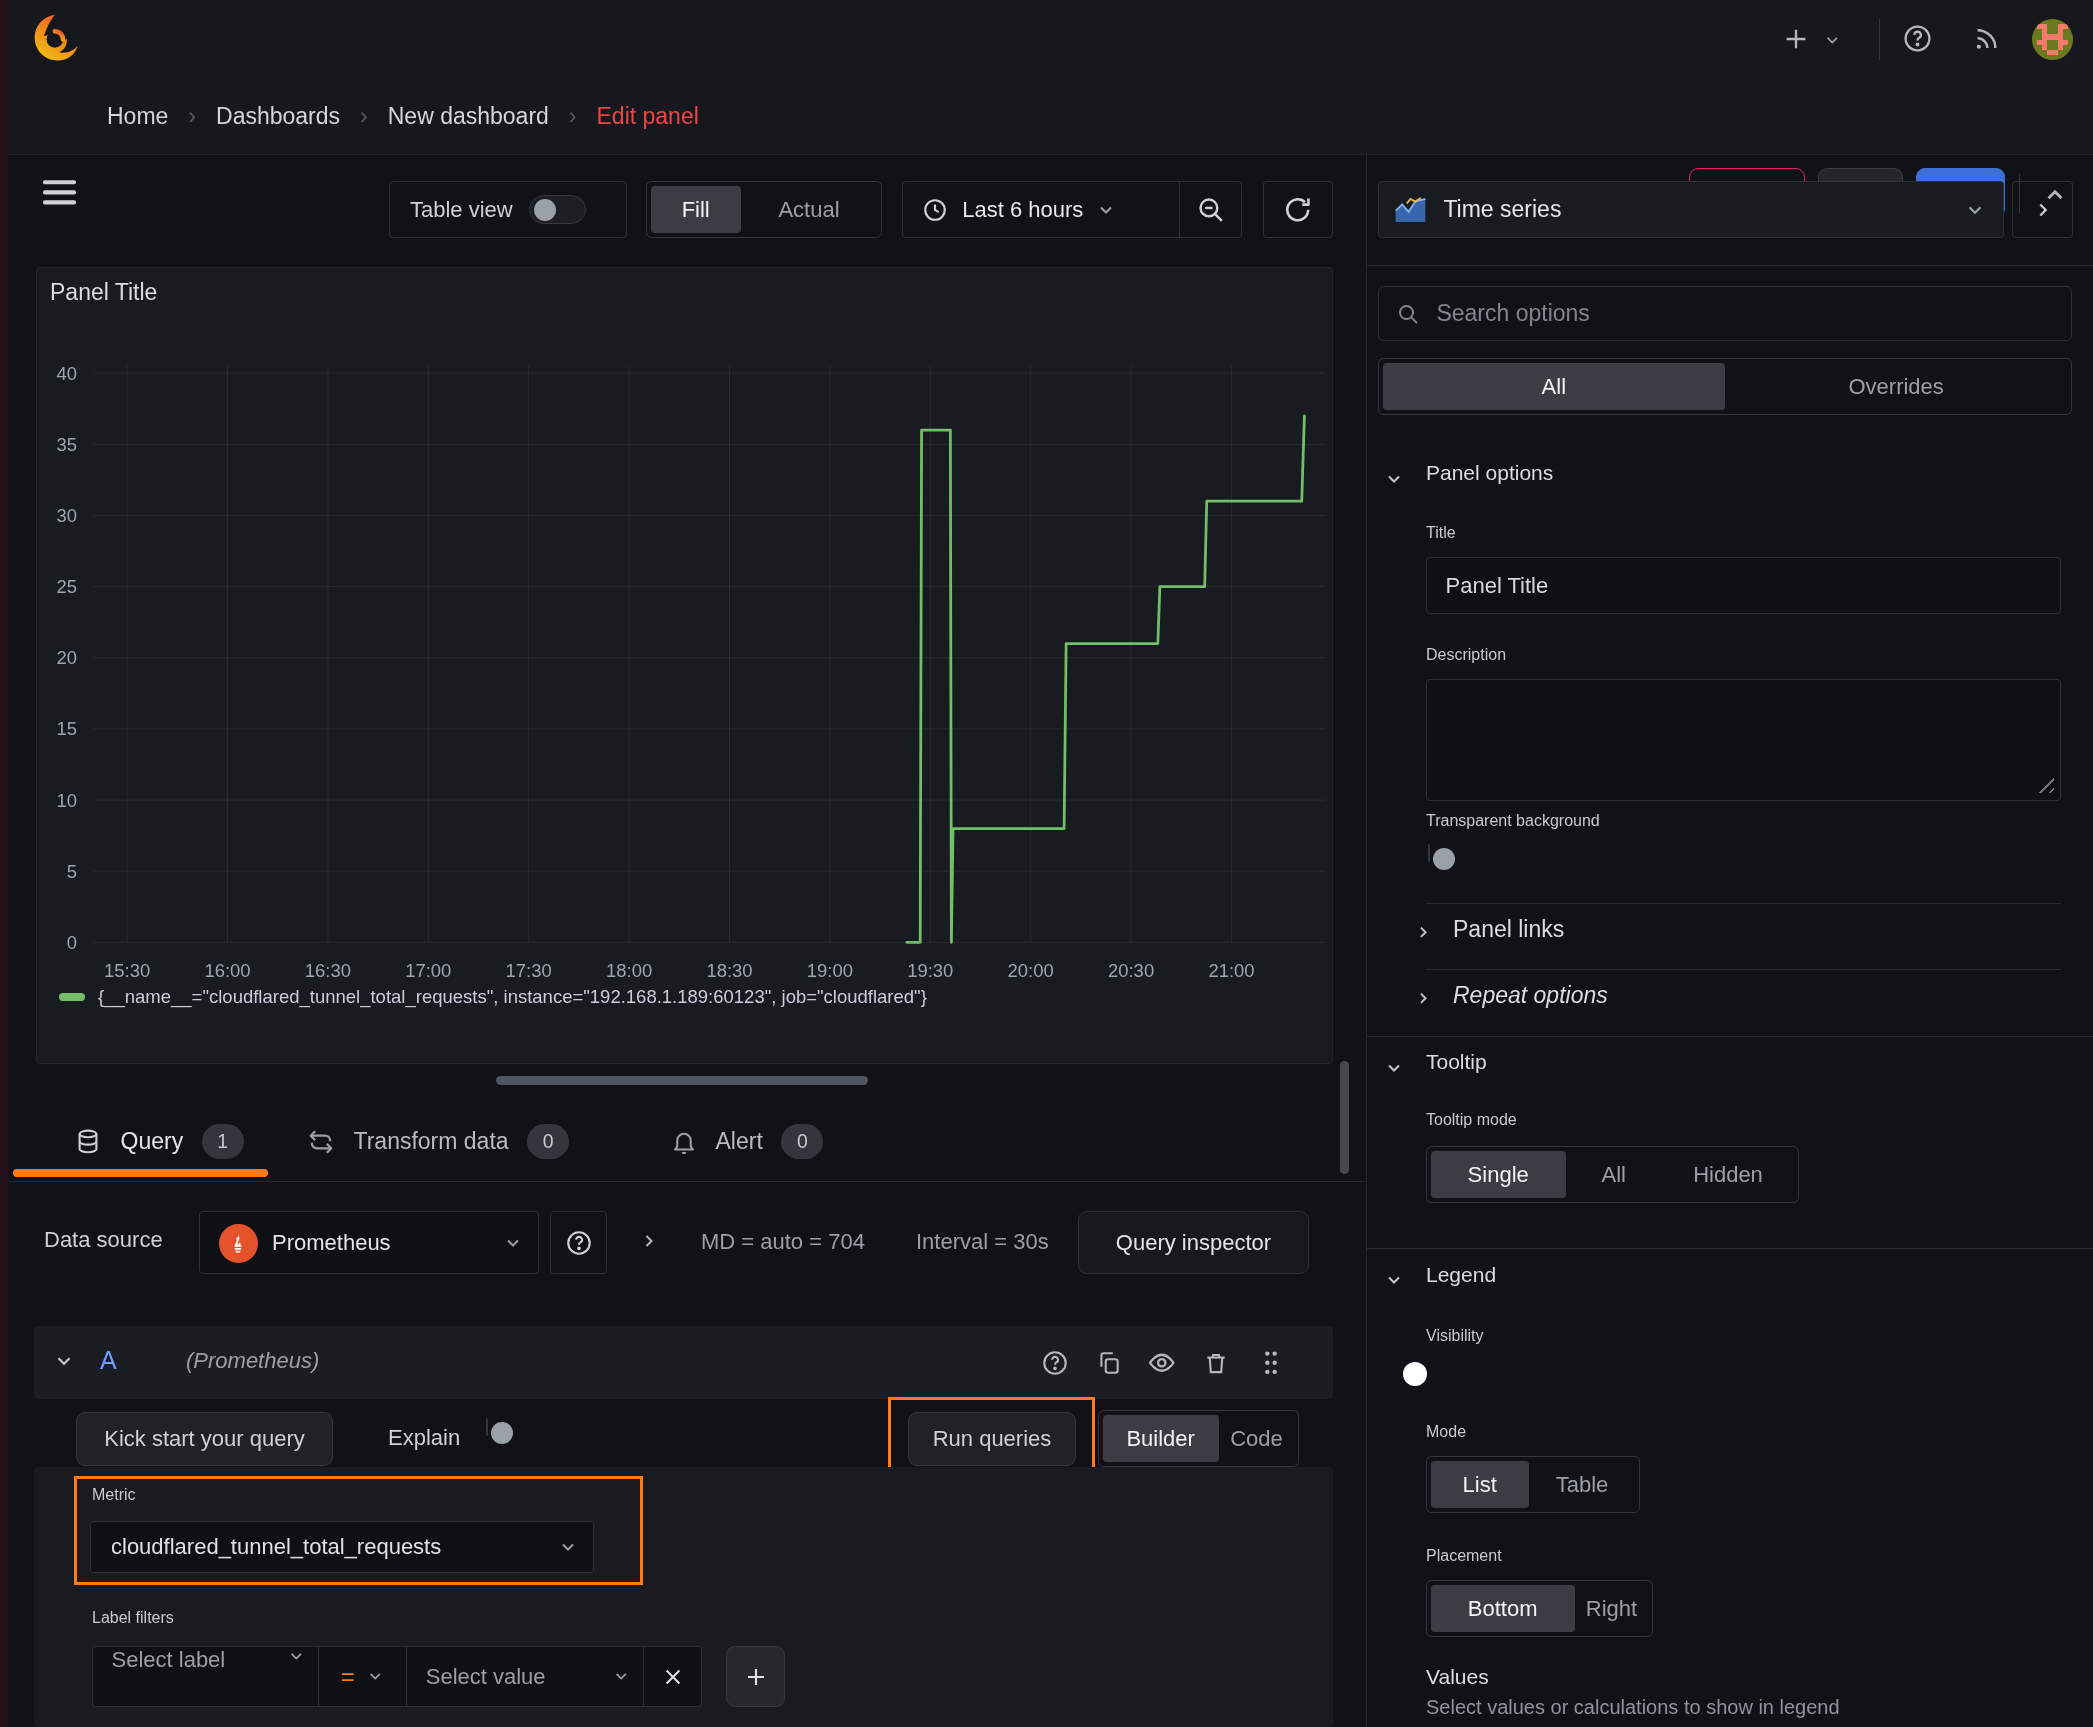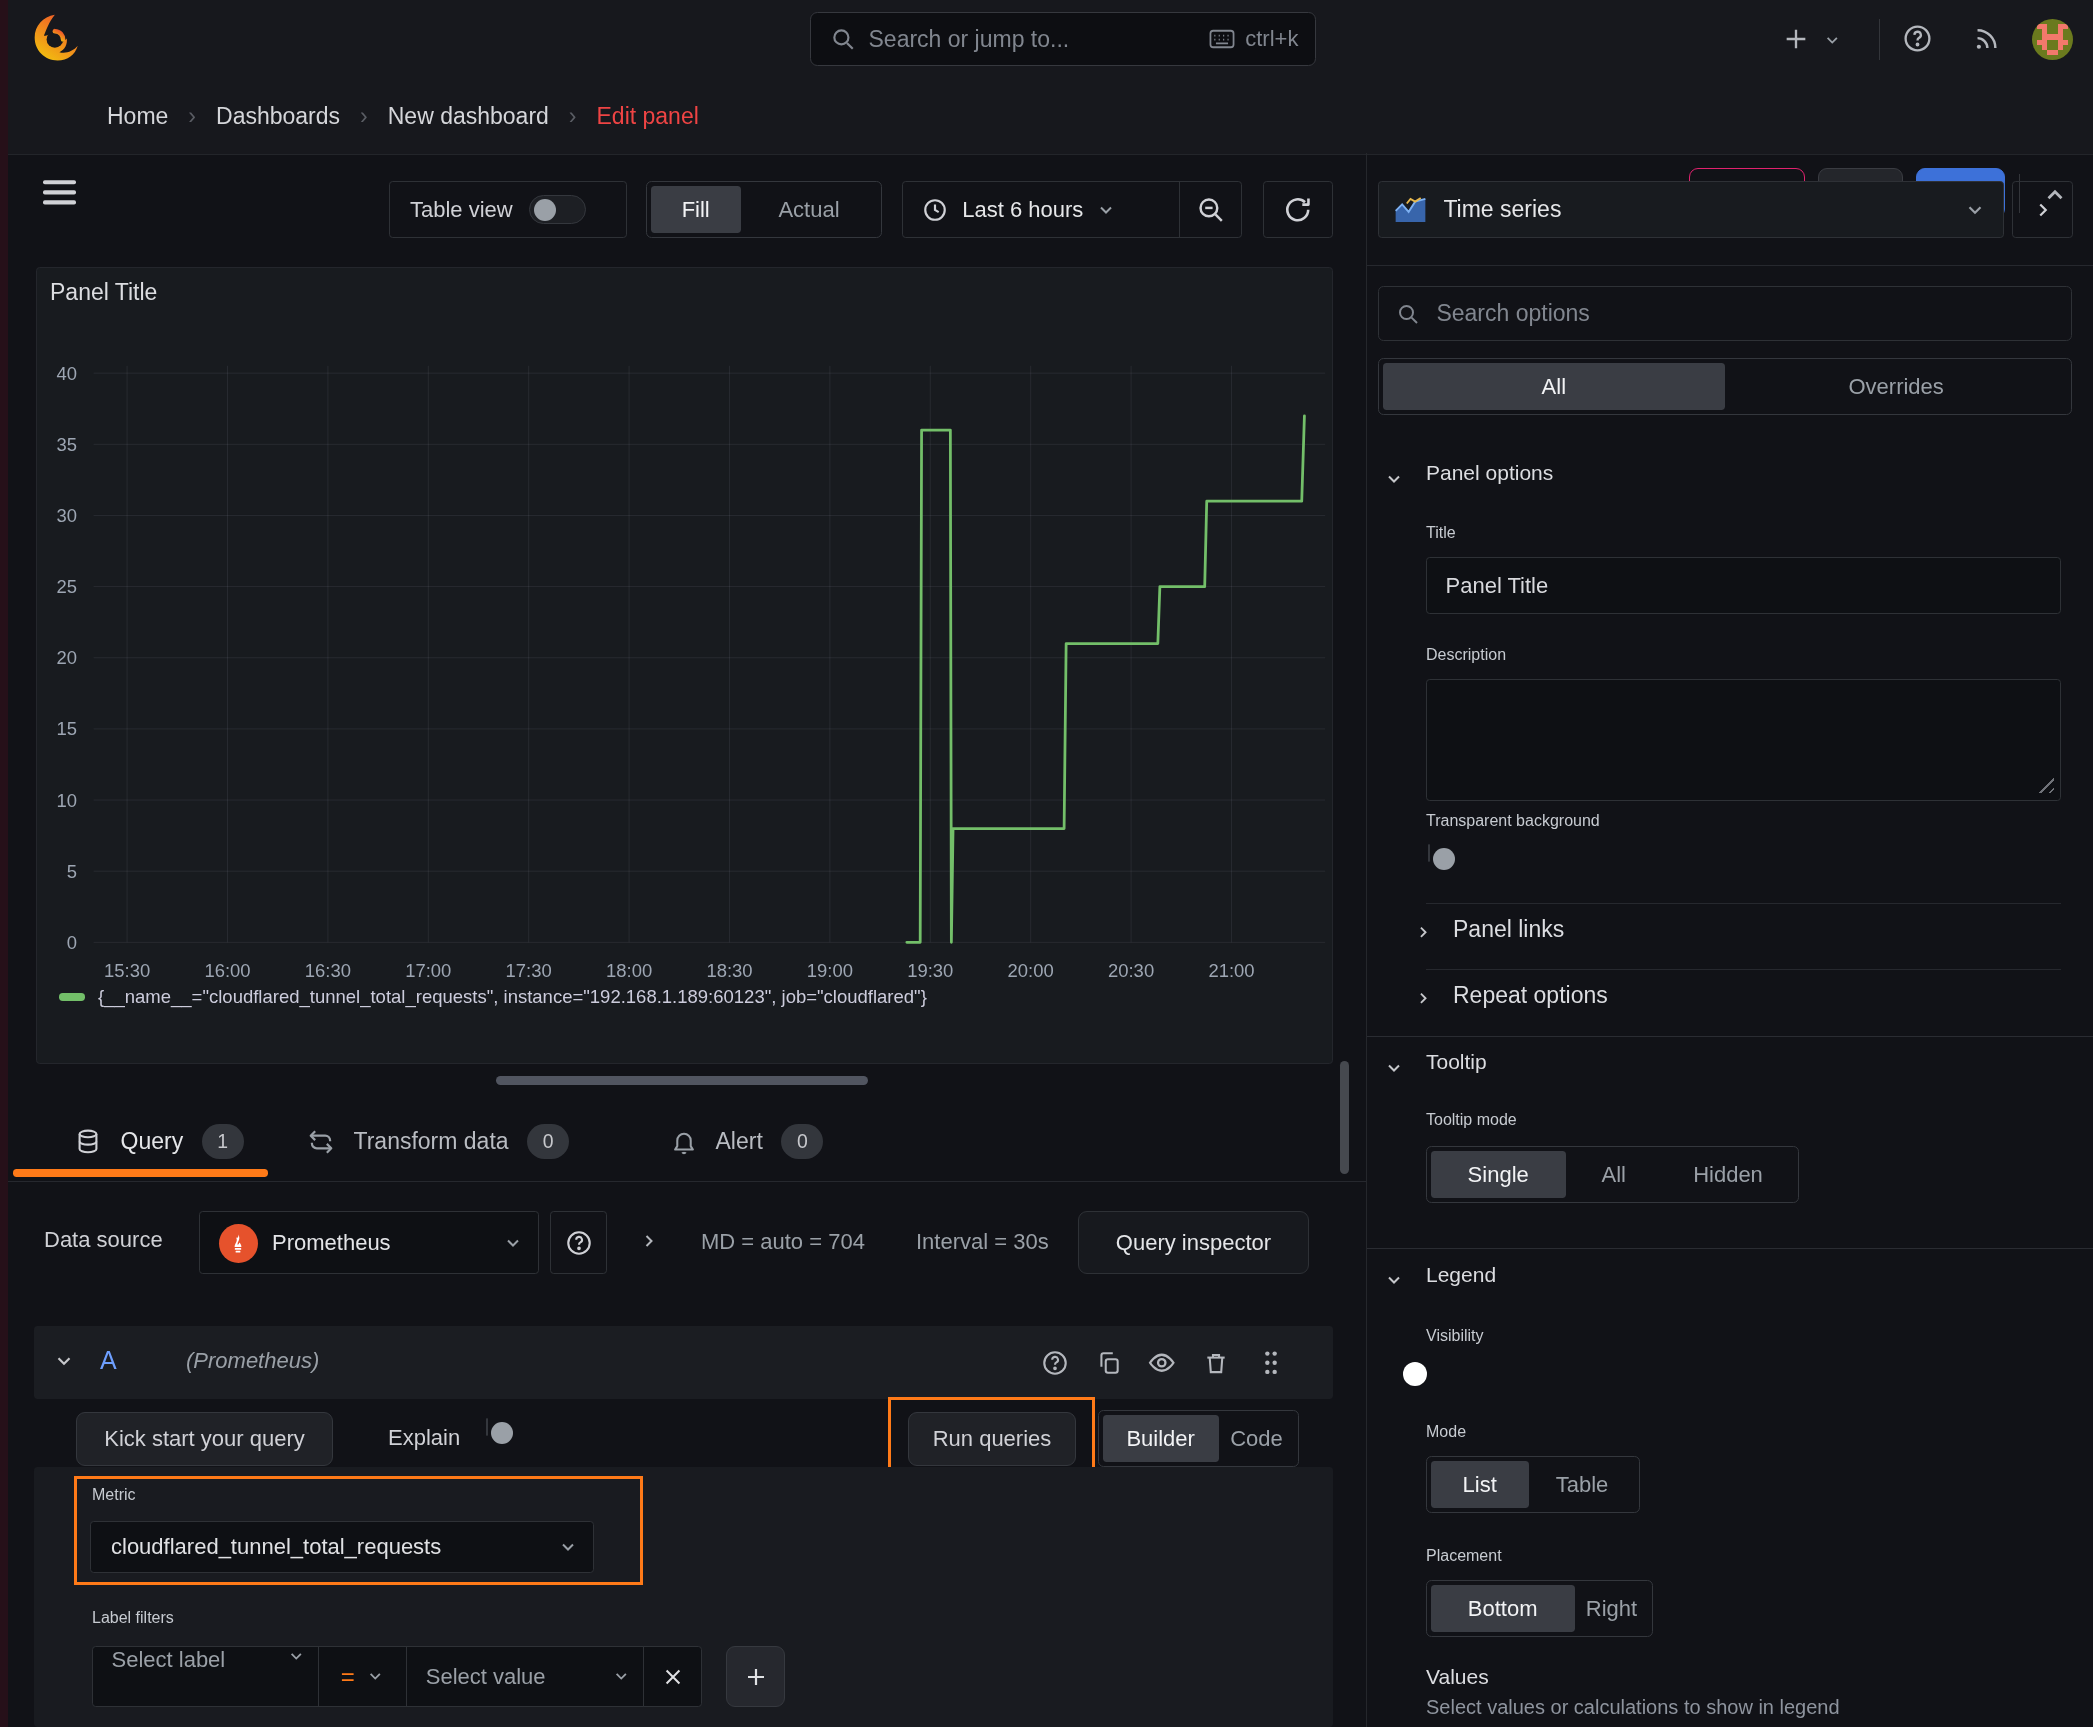--- a/index.html
+++ b/index.html
@@ -58,36 +58,20 @@
           <stop offset="0" stop-color="#f2cc0c"></stop>
               <stop offset="1" stop-color="#f05a28"></stop>
             </linearGradient>
           </defs>
         <path d="M29 4c-13 2-22 12-22 25 0 14 11 25 25 25 11 0 19-6 22-16-5 6-13 9-20 7 6-3 9-9 8-15-4 5-10 7-15 5 4-5 5-11 2-16-2 5-7 8-12 8 3-7 5-14 12-23z" fill="url(#gflame)"></path>
         <circle cx="29" cy="31" r="9" fill="#17181d"></circle>
         <path d="M29 22c6 0 9 5 9 9" stroke="url(#gflame)" stroke-width="5" fill="none" stroke-linecap="round"></path>
       </svg>
     </div>
 
-    <div class="abs" style="left:810px;top:12px;width:506px;height:54px;border:0.9px solid #36383e;border-radius:7.4px;background:#0d0e12;box-sizing:border-box;display:flex;align-items:center;">
-      <span class="ico" style="margin-left:18.5px;color:#81868f;">
-        <svg width="26" height="26" viewBox="0 0 24 24" fill="none" stroke="currentColor" stroke-width="2">
-            <circle cx="10.5" cy="10.5" r="6.5"></circle>
-            <line x1="15.6" y1="15.6" x2="21" y2="21"></line>
-          </svg>
-      </span>
-      <input style="flex: 1 1 0%; background: transparent; border: none; font-size: 23px; color: rgb(216, 217, 221); margin-left: 11px; font-family: &quot;Liberation Sans&quot;, sans-serif;" placeholder="Search or jump to...">
-      <span class="ico" style="color:#81868f;margin-right:9.2px;">
-        <svg width="28" height="22" viewBox="0 0 24 20" fill="none" stroke="currentColor" stroke-width="1.6">
-            <rect x="1.5" y="2.5" width="21" height="15" rx="2.5"></rect>
-            <path d="M5 7h1M9 7h1M13 7h1M17 7h1M5 10.5h1M9 10.5h1M13 10.5h1M17 10.5h1M6.5 14h11"></path>
-          </svg>
-      </span>
-      <span style="font-size:22px;color:#81868f;margin-right:16.6px;">ctrl+k</span>
-    </div>
 
     <div class="abs ico" style="left:1777px;top:20px;width:37px;height:37px;">
       <svg width="28" height="28" viewBox="0 0 24 24" fill="none" stroke="#b4b7bd" stroke-width="2">
           <path d="M12 4v16M4 12h16"></path>
         </svg>
     </div>
     <div class="abs ico" style="left:1820px;top:28px;width:24px;height:24px;">
       <svg width="18.5" height="18.5" viewBox="0 0 24 24" fill="none" stroke="#9aa0a7" stroke-width="2.4">
           <path d="M6 9l6 6 6-6"></path>
         </svg>
@@ -504,21 +488,21 @@
       </svg>
   </span>
   <div class="abs" style="left:1453px;top:916px;font-size:23px;color:#dcdde1;">Panel links</div>
 
   <div class="hdiv" style="left:1426px;top:969px;width:635px;"></div>
   <span class="abs ico" style="left:1414px;top:989px;">
     <svg width="18.5" height="18.5" viewBox="0 0 24 24" fill="none" stroke="#c6c7cb" stroke-width="2.4">
         <path d="M9 6l6 6-6 6"></path>
       </svg>
   </span>
-  <div class="abs" style="left:1453px;top:982px;font-size:23px;color:#dcdde1;">Repeat options</div>
+  <div class="abs" style="left:1453px;top:982px;font-size:23px;color:#dcdde1;font-style:italic;">Repeat options</div>
 
   <div class="hdiv" style="left:1367px;top:1036px;width:726px;background:#2a2c32;"></div>
 
   
   <span class="abs ico" style="left:1384px;top:1058px;">
     <svg width="20" height="20" viewBox="0 0 24 24" fill="none" stroke="#c6c7cb" stroke-width="2.4">
         <path d="M6 9l6 6 6-6"></path>
       </svg>
   </span>
   <div class="abs section-h" style="left:1426px;top:1050px;">Tooltip</div>

